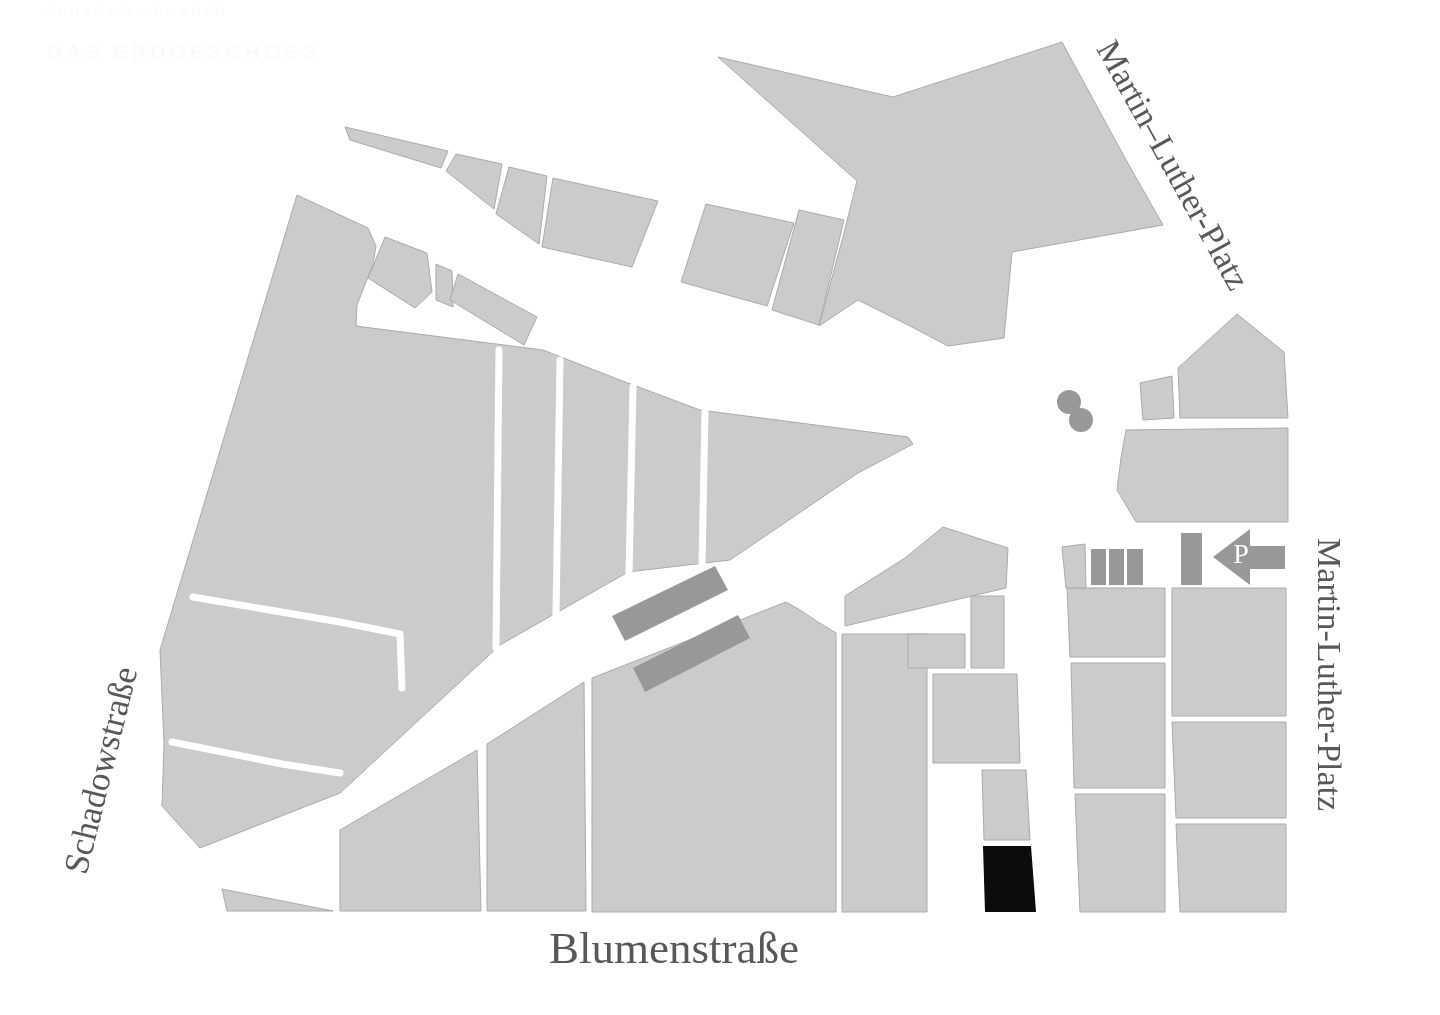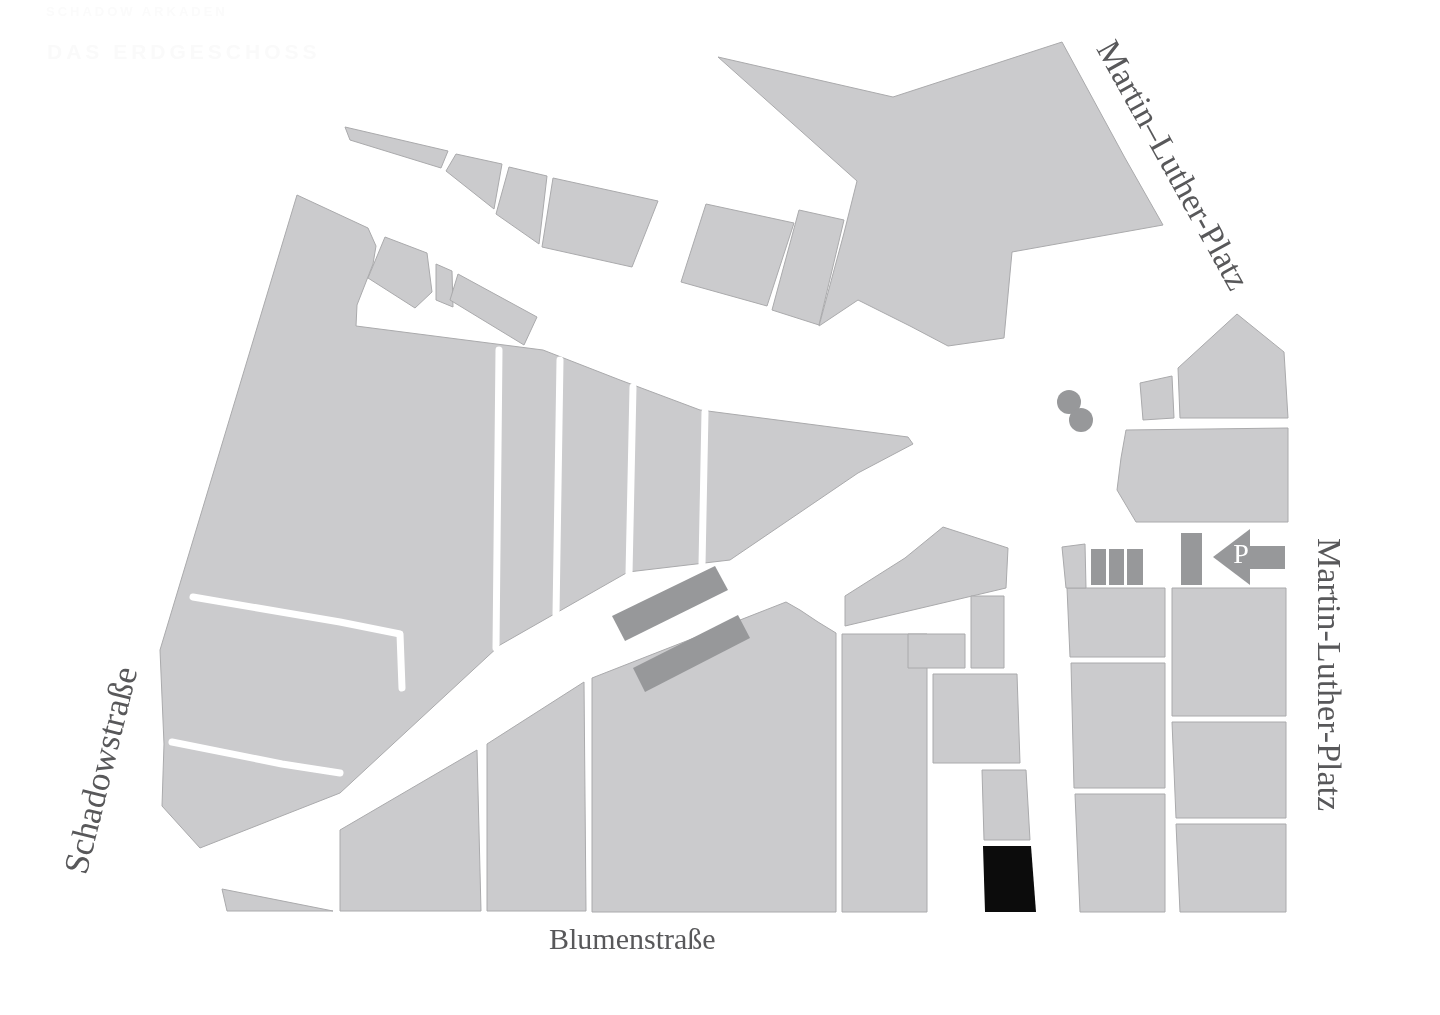--- a/index.html
+++ b/index.html
@@ -10,21 +10,21 @@
   .stage{position:absolute;inset:0;width:1440px;height:1015px;}
   svg.map{position:absolute;left:0;top:0;}
   .block{fill:#cbcbcd;stroke:#aaaaac;stroke-width:1;}
   .lotline{fill:none;stroke:#ffffff;stroke-width:7;stroke-linecap:round;stroke-linejoin:round;}
   .dark{fill:#97989a;stroke:none;}
   .black{fill:#0c0c0c;stroke:none;}
   .label{
     position:absolute;color:#58585a;white-space:nowrap;
     font-family:"Liberation Serif", serif;
   }
-  .label-blumen{left:549px;top:922px;font-size:30px;}
+  .label-blumen{left:549px;top:922px;font-size:45px;}
   .label-schadow{left:95px;top:838px;font-size:35px;transform:rotate(-76deg);transform-origin:0 100%;}
   .label-ml-top{left:1122px;top:34px;font-size:34px;transform:rotate(61deg);transform-origin:0 0;}
   .label-ml-right{left:1348px;top:538px;font-size:34px;transform:rotate(90deg);transform-origin:0 0;}
   .p-letter{
     position:absolute;left:1228px;top:538px;width:26px;text-align:center;
     color:#ffffff;font-size:28px;font-family:"Liberation Serif", serif;
   }
   .faint{position:absolute;color:#fbfbfb;font-family:"Liberation Sans", sans-serif;font-weight:bold;}
   .faint-nav{left:46px;top:4px;font-size:13px;letter-spacing:3px;}
   .faint-title{left:47px;top:40px;font-size:21px;letter-spacing:4px;color:#fafafa;}

